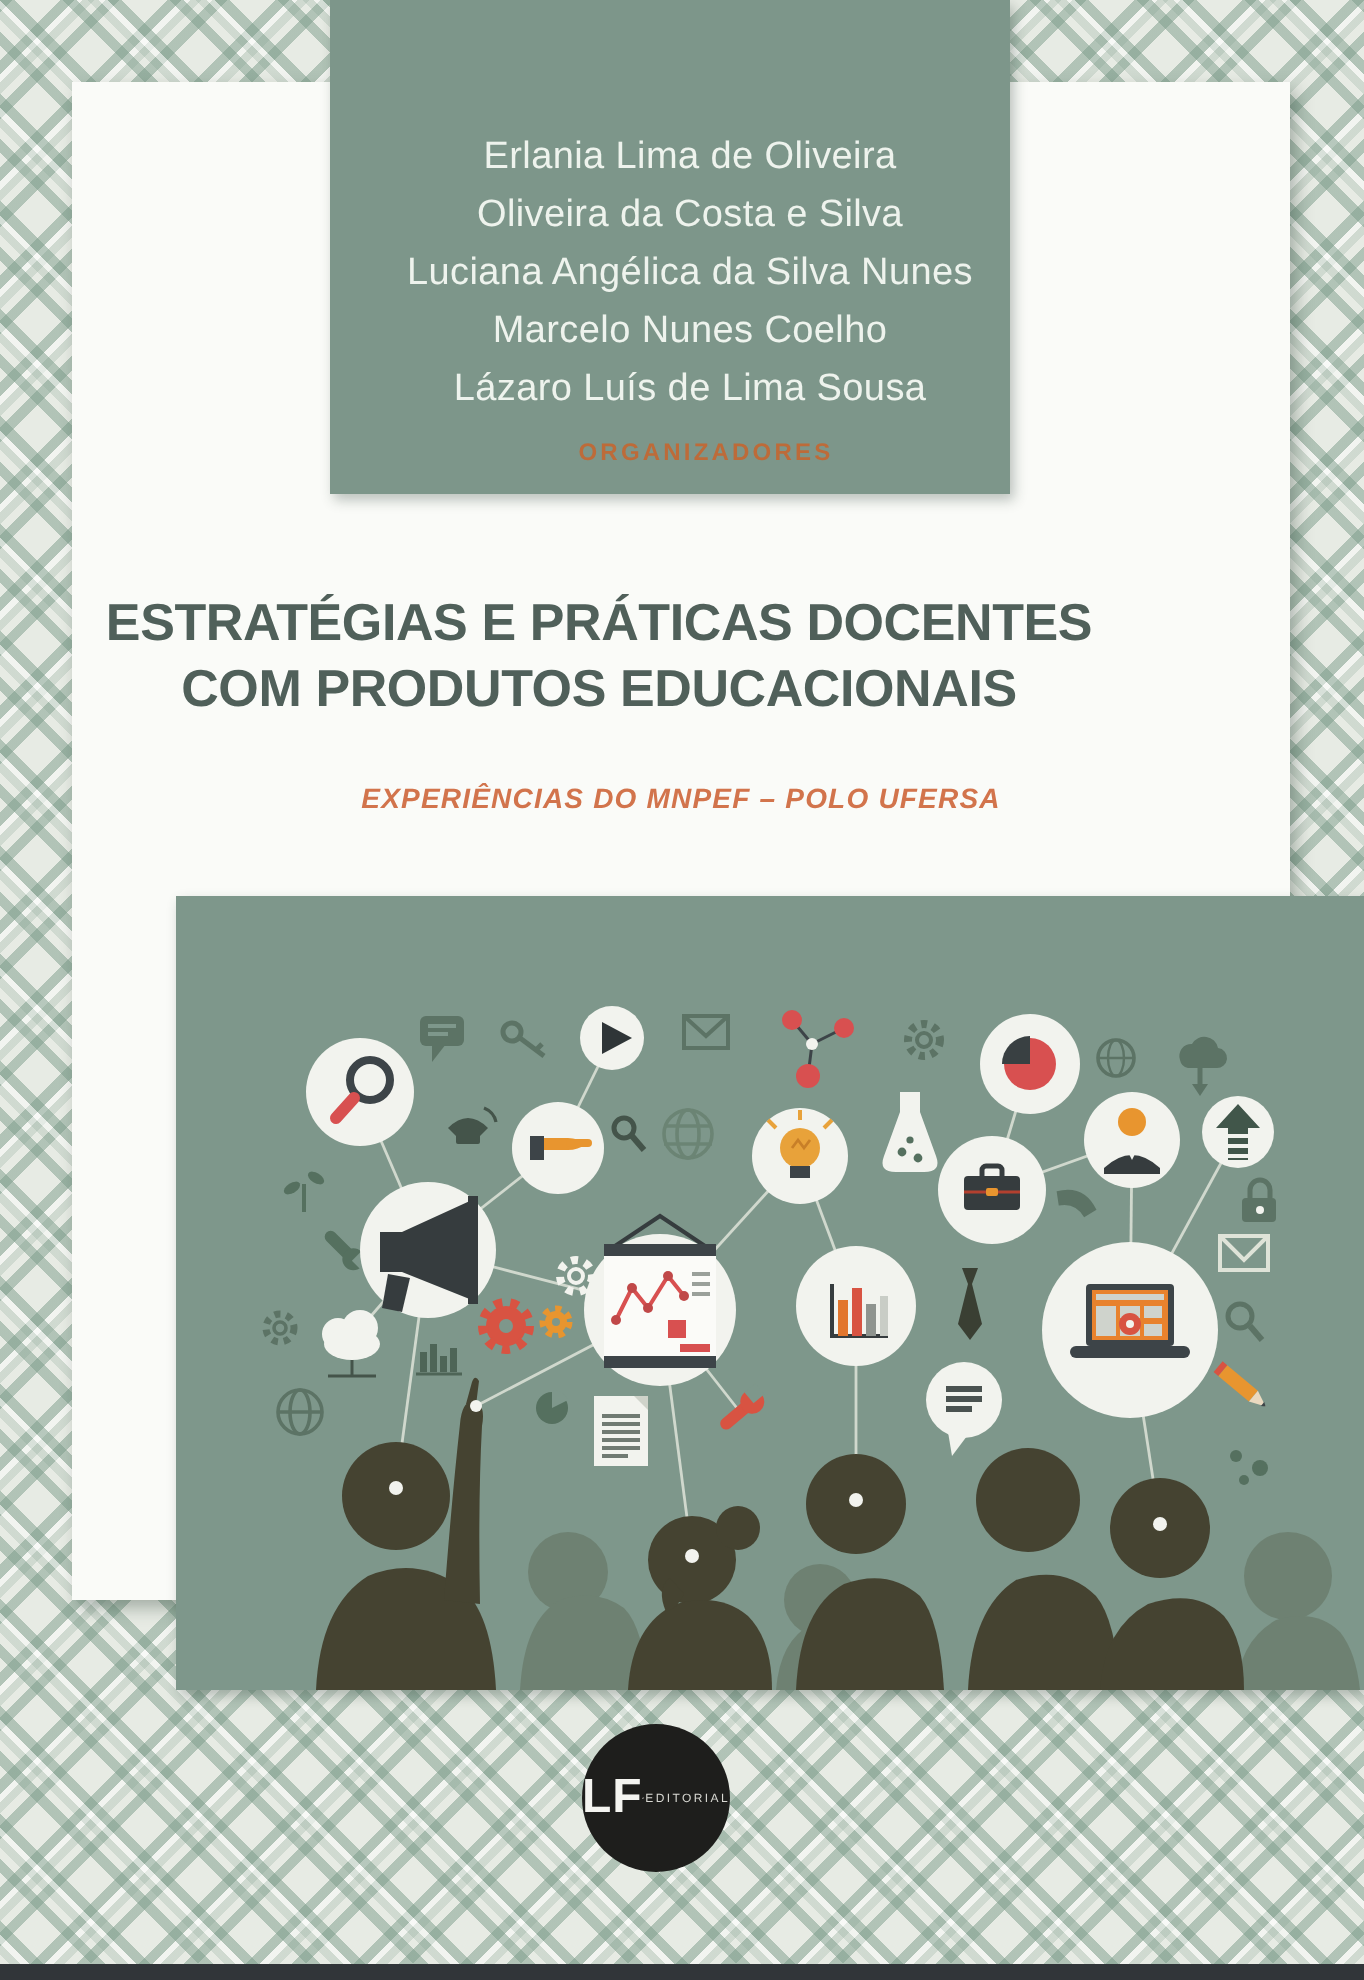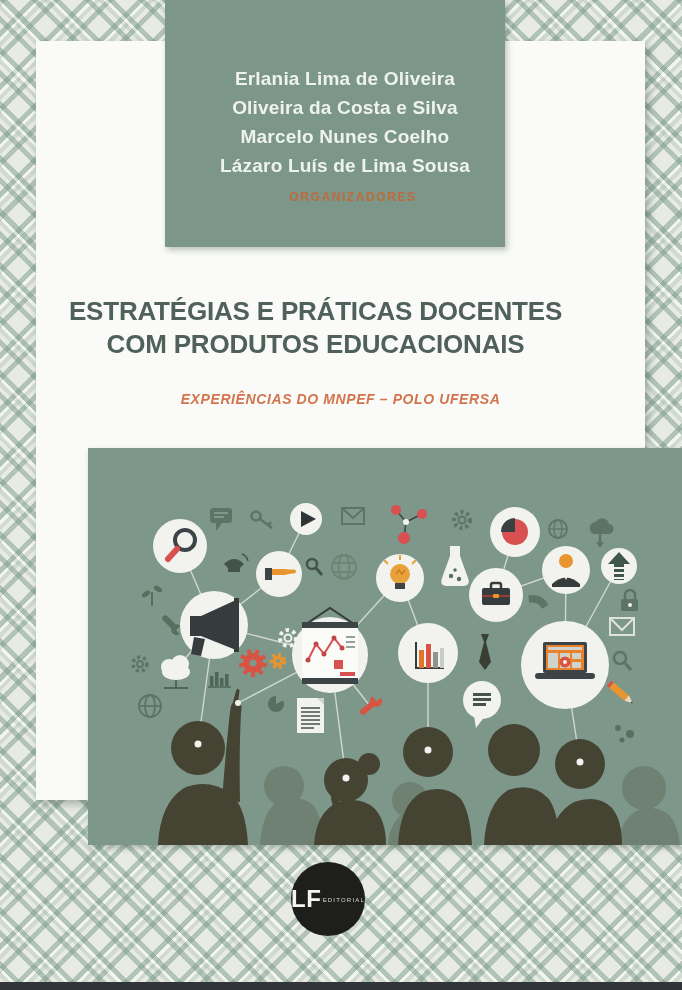--- a/index.html
+++ b/index.html
@@ -13,23 +13,23 @@
   }
   .page{
     position:absolute;left:36px;top:41px;width:609px;height:759px;
     background:#fafbf8;box-shadow:3px 4px 8px rgba(40,60,50,.35);
   }
   .author-box{
     position:absolute;left:165px;top:0;width:340px;height:247px;
     background:#7d968a;box-shadow:2px 3px 6px rgba(40,60,50,.3);
     text-align:center;box-sizing:border-box;padding-top:64px;
   }
-  .author-line{display:block;color:#eef3ed;font-size:19px;line-height:29px;font-weight:700;letter-spacing:.2px;margin-left:20px;}
+  .author-line{display:block;color:#eef3ed;font-size:19px;line-height:29px;font-weight:400;letter-spacing:.2px;margin-left:20px;}
   .organizers{margin-top:10px;color:#bd6b39;font-size:12px;font-weight:700;letter-spacing:1.6px;padding-left:36px;}
-  .title-block{position:absolute;left:36px;top:295px;width:527px;text-align:center;color:#50605a;padding-left:16px;}
+  .title-block{position:absolute;left:36px;top:295px;width:527px;text-align:center;color:#50605a;}
   .title-line{display:block;font-size:26px;font-weight:700;line-height:33px;letter-spacing:-.2px;}
   .subtitle{position:absolute;left:36px;top:391px;width:609px;text-align:center;color:#d2744c;font-size:14px;font-weight:700;letter-spacing:.6px;font-style:italic;}
   .illustration{position:absolute;left:88px;top:448px;width:594px;height:397px;background:#7e978b;box-shadow:2px 3px 6px rgba(40,60,50,.3);}
   .illustration svg{display:block;}
   .logo{
     position:absolute;left:291px;top:862px;width:74px;height:74px;border-radius:50%;
     background:#1e1e1c;display:flex;flex-direction:row;align-items:center;justify-content:center;
   }
   .logo-initials{color:#f4f4f0;font-size:24px;font-weight:700;line-height:22px;letter-spacing:.5px;}
   .logo-sub{color:#d8d8d2;font-size:6px;letter-spacing:1.2px;margin-top:2px;}
@@ -38,20 +38,21 @@
 </head>
 <body>
 
 <div class="scan">
 
   <div class="page"></div>
 
   <div class="author-box">
     <span class="author-line">Erlania Lima de Oliveira</span>
     <span class="author-line">Oliveira da Costa e Silva</span>
+    <span class="author-line">Luciana Angélica da Silva Nunes</span>
     <span class="author-line">Marcelo Nunes Coelho</span>
     <span class="author-line">Lázaro Luís de Lima Sousa</span>
     <div class="organizers">ORGANIZADORES</div>
   </div>
 
   <div class="title-block">
     <span class="title-line">ESTRATÉGIAS E PRÁTICAS DOCENTES</span>
     <span class="title-line">COM PRODUTOS EDUCACIONAIS</span>
   </div>
 

